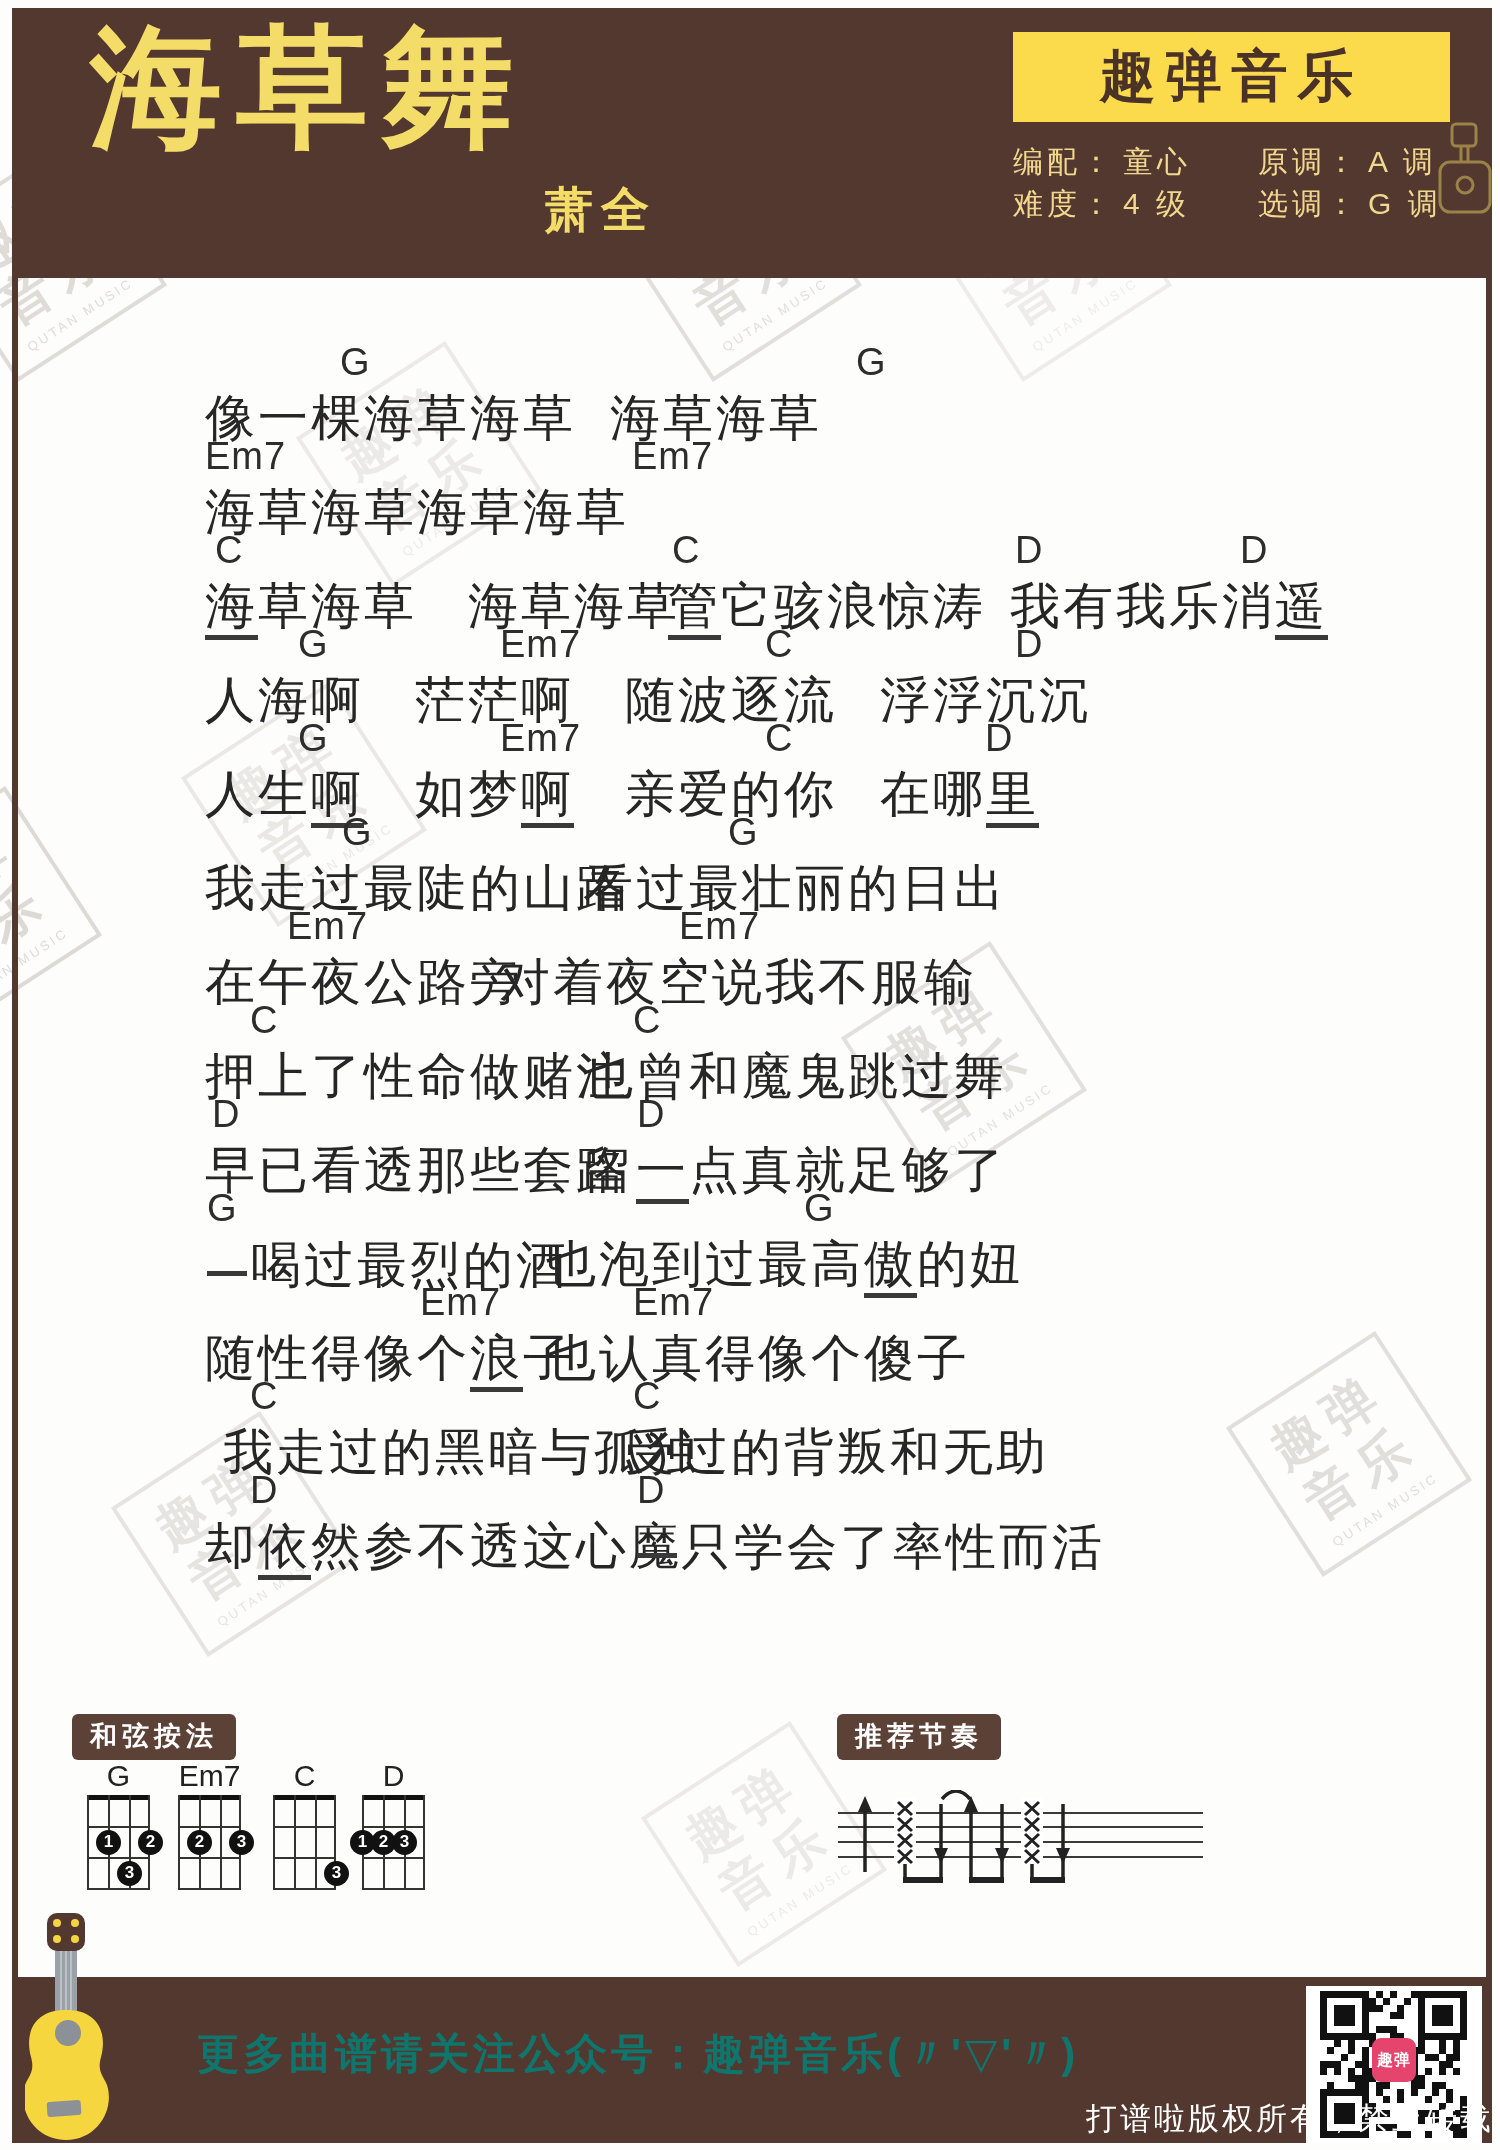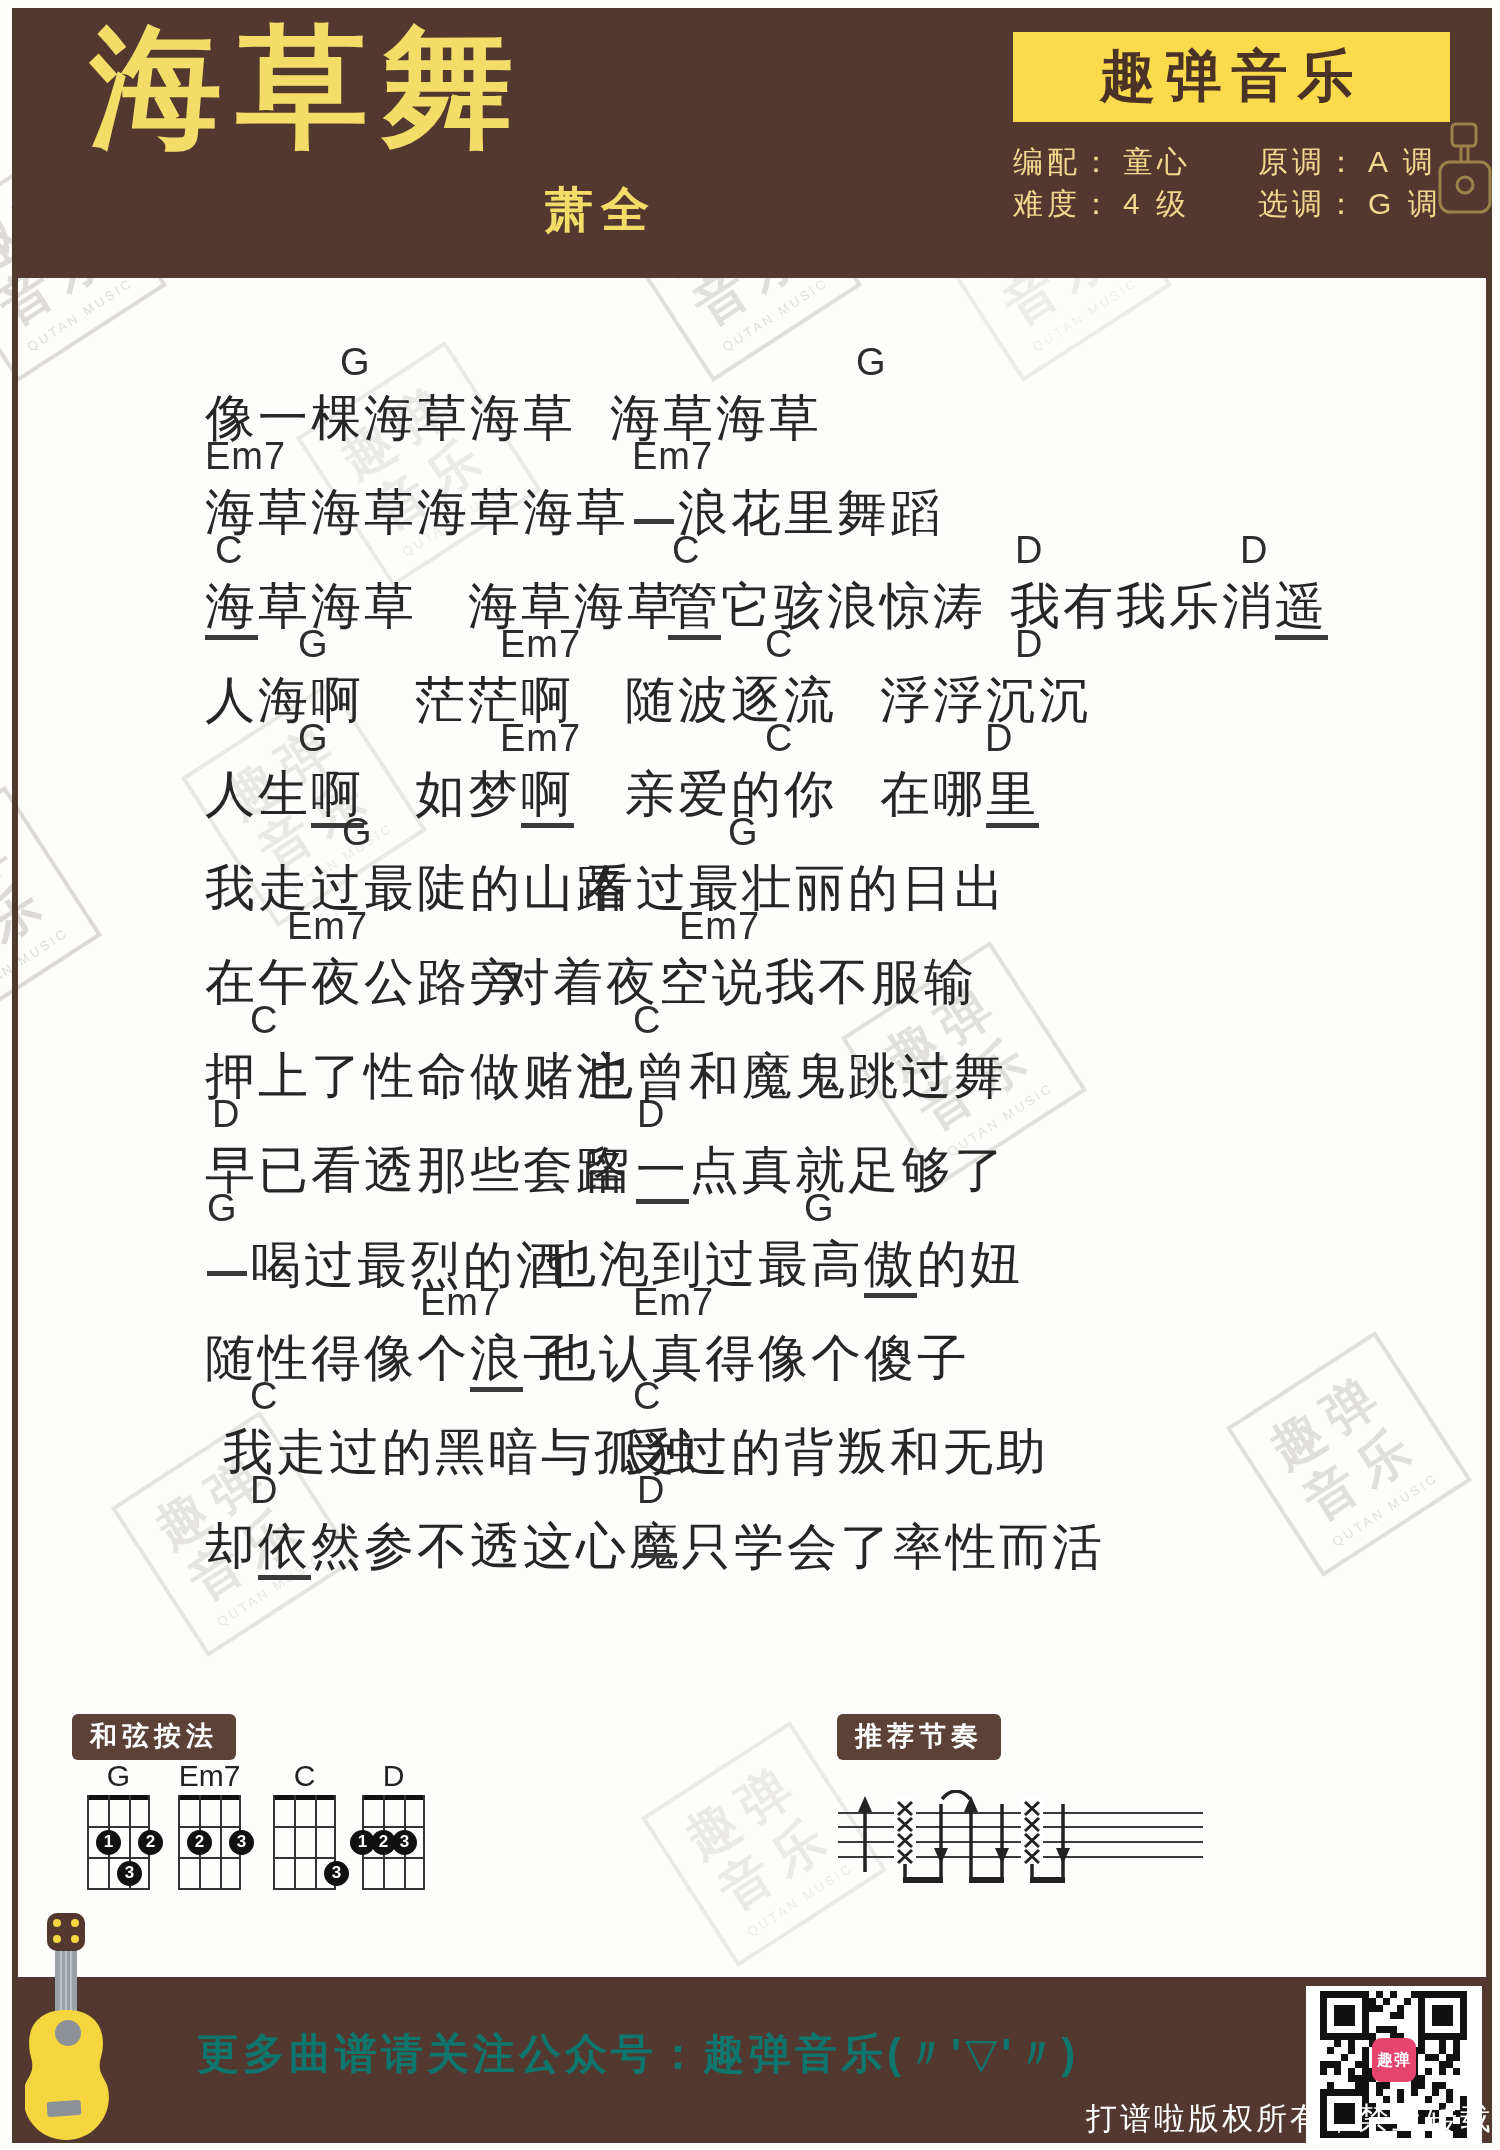--- a/index.html
+++ b/index.html
@@ -147,21 +147,20 @@
       <div class="line" style="top: 0px;">
         <span class="chord" style="left: 340px;">G</span>
         <span class="chord" style="left: 856px;">G</span>
         <span class="seg" style="left: 205px;">像一棵海草海草</span>
         <span class="seg" style="left: 610px;">海草海草</span>
       </div>
       <div class="line" style="top: 94px;">
         <span class="chord" style="left: 205px;">Em7</span>
         <span class="chord" style="left: 632px;">Em7</span>
         <span class="seg" style="left: 205px;">海草海草海草海草</span>
-        <span class="seg" style="left: 632px;"><span class="blank"></span>浪花里舞蹈</span>
       </div>
       <div class="line" style="top: 188px;">
         <span class="chord" style="left: 215px;">C</span>
         <span class="chord" style="left: 672px;">C</span>
         <span class="chord" style="left: 1015px;">D</span>
         <span class="chord" style="left: 1240px;">D</span>
         <span class="seg" style="left: 205px;"><span class="u">海</span>草海草</span>
         <span class="seg" style="left: 468px;">海草海草</span>
         <span class="seg" style="left: 668px;"><span class="u">管</span>它骇浪惊涛</span>
         <span class="seg" style="left: 1010px;">我有我乐消<span class="u">遥</span></span>

